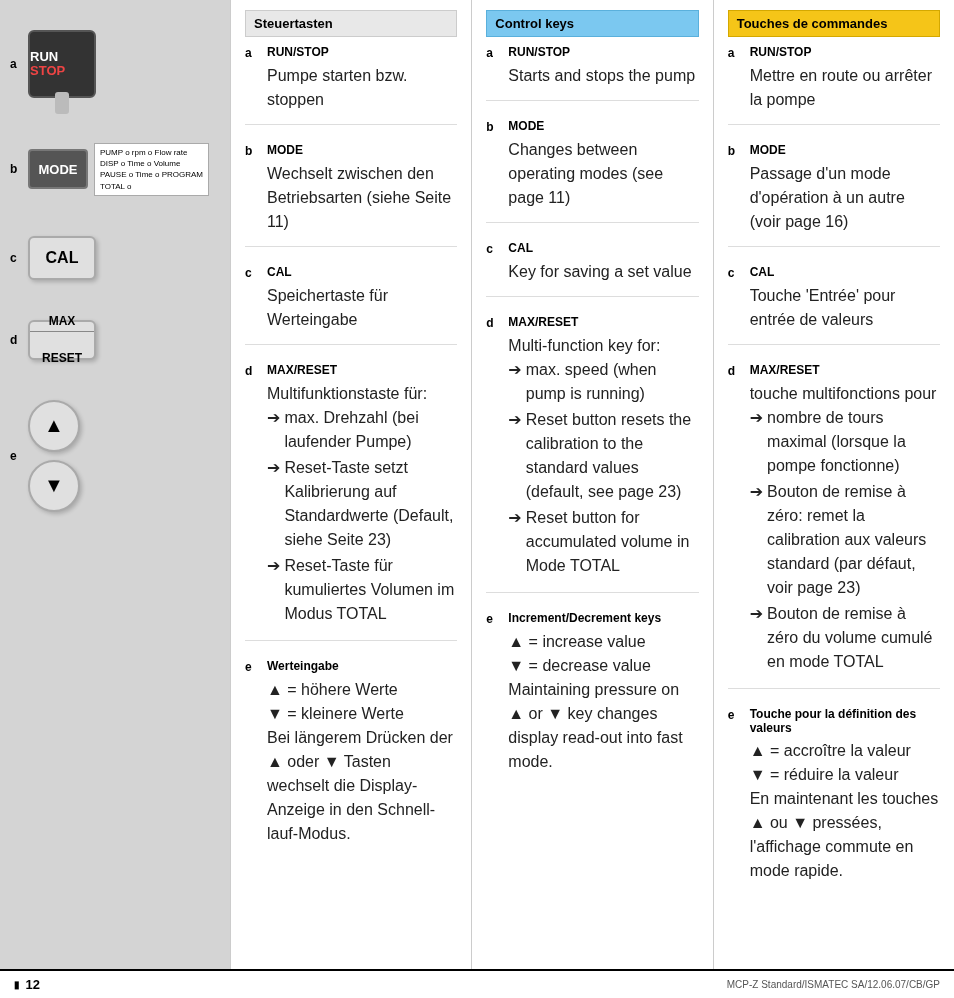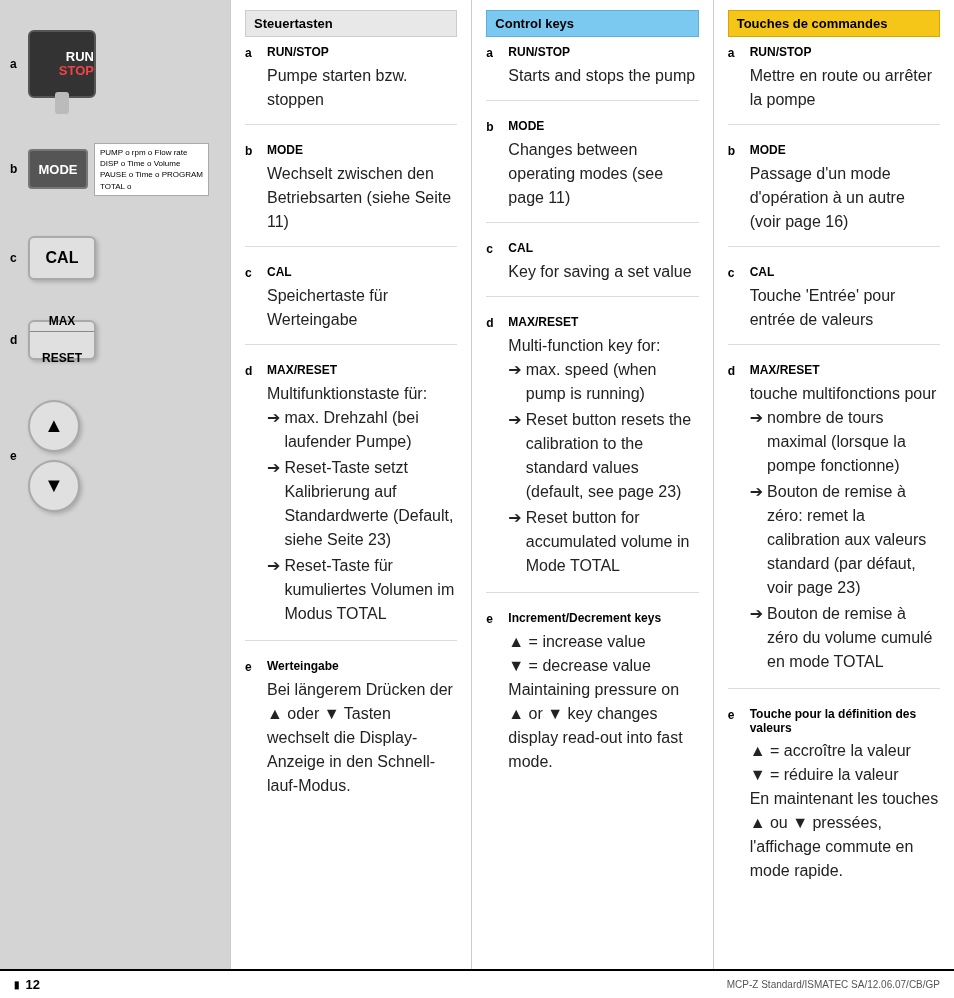--- a/index.html
+++ b/index.html
@@ -46,21 +46,21 @@
       gap: 6px;
     }
     
     .btn-run-stop {
       background: #333;
       border-radius: 6px;
       width: 68px;
       height: 68px;
       display: flex;
       flex-direction: column;
-      align-items: flex-end;
+      align-items: flex-start;
       justify-content: center;
       color: #fff;
       font-weight: bold;
       font-size: 13px;
       line-height: 1.1;
       position: relative;
       cursor: pointer;
       border: 2px solid #555;
     }
     .btn-run-stop .run-text {
@@ -384,20 +384,24 @@
             <span>Reset-Taste für kumuliertes Volumen im Modus TOTAL</span>
           </div>
         </div>
       </div>
 
       <div class="col-section">
         <div class="section-label-row">
           <span class="section-key">e</span>
           <span class="section-key-label">Werteingabe</span>
         </div>
+        <div class="section-text">
+          <div>▲  = höhere Werte</div>
+          <div>▼  = kleinere Werte</div>
+        </div>
         <div class="section-text">Bei längerem Drücken der ▲ oder ▼ Tasten wechselt die Display-Anzeige in den Schnell­lauf-Modus.</div>
       </div>
     </div>
 
     <div class="col">
       <div class="col-header">Control keys</div>
 
       <div class="col-section">
         <div class="section-label-row">
           <span class="section-key">a</span>

